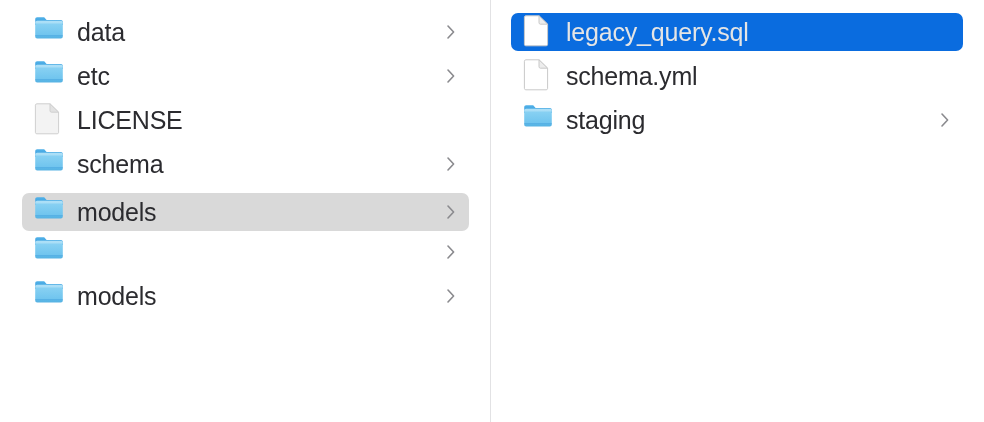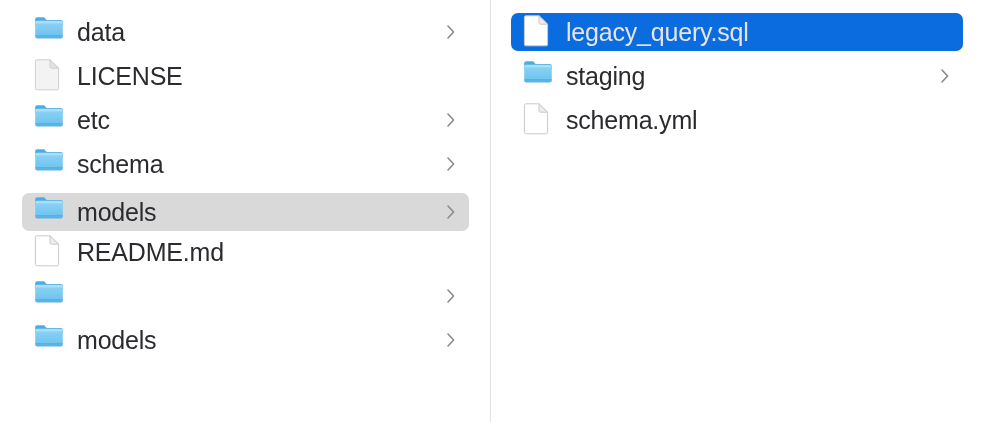--- a/index.html
+++ b/index.html
@@ -127,20 +127,50 @@
           <span class="chev">
             <svg width="12" height="18" viewBox="0 0 12 18" xmlns="http://www.w3.org/2000/svg">
               <path d="M3 3 L8.6 9 L3 15" fill="none" stroke="#8a8a8e" stroke-width="1.6" stroke-linecap="round" stroke-linejoin="round"></path>
             </svg>
           </span>
         </div>
       </div>
       <div class="row">
         <div class="row-inner">
           <span class="icon-wrap">
+            <svg width="30" height="26" viewBox="0 0 30 26" xmlns="http://www.w3.org/2000/svg">
+              <defs>
+                <linearGradient id="ftab" x1="0" y1="0" x2="0" y2="1">
+                  <stop offset="0" stop-color="#4fb0e8"></stop>
+                  <stop offset="1" stop-color="#3f9fdd"></stop>
+                </linearGradient>
+                <linearGradient id="fbody" x1="0" y1="0" x2="0" y2="1">
+                  <stop offset="0" stop-color="#8ed4f4"></stop>
+                  <stop offset="0.82" stop-color="#6fc4ee"></stop>
+                  <stop offset="0.86" stop-color="#5ab6e6"></stop>
+                  <stop offset="1" stop-color="#57b2e3"></stop>
+                </linearGradient>
+              </defs>
+              <path d="M1.2 4.2 C1.2 3.0 2.0 2.2 3.2 2.2 L10.2 2.2 L12.6 5.0 L26.8 5.0 C28.0 5.0 28.8 5.8 28.8 7.0 L28.8 10.0 L1.2 10.0 Z" fill="url(#ftab)"></path>
+              <path d="M1.2 7.6 C1.2 6.5 2.0 5.8 3.1 5.8 L26.9 5.8 C28.0 5.8 28.8 6.5 28.8 7.6 L28.8 21.6 C28.8 22.8 28.0 23.6 26.8 23.6 L3.2 23.6 C2.0 23.6 1.2 22.8 1.2 21.6 Z" fill="url(#fbody)"></path>
+              <rect x="1.2" y="20.1" width="27.6" height="0.9" fill="#3f9fdd" opacity="0.5"></rect>
+              <path d="M1.2 7.6 C1.2 6.5 2.0 5.8 3.1 5.8 L26.9 5.8 C28.0 5.8 28.8 6.5 28.8 7.6 L28.8 8.5 L1.2 8.5 Z" fill="#ffffff" opacity="0.28"></path>
+            </svg>
+          </span>
+          <span class="label">etc</span>
+          <span class="chev">
+            <svg width="12" height="18" viewBox="0 0 12 18" xmlns="http://www.w3.org/2000/svg">
+              <path d="M3 3 L8.6 9 L3 15" fill="none" stroke="#8a8a8e" stroke-width="1.6" stroke-linecap="round" stroke-linejoin="round"></path>
+            </svg>
+          </span>
+        </div>
+      </div>
+      <div class="row">
+        <div class="row-inner">
+          <span class="icon-wrap">
             <svg width="26" height="32" viewBox="0 0 26 32" xmlns="http://www.w3.org/2000/svg">
               <path d="M1.4 2.2 C1.4 1.4 2.0 0.8 2.8 0.8 L16.0 0.8 L24.6 9.2 L24.6 29.4 C24.6 30.2 24.0 30.8 23.2 30.8 L2.8 30.8 C2.0 30.8 1.4 30.2 1.4 29.4 Z" fill="#f3f3f3" stroke="#cfcfcf" stroke-width="1"></path>
               <path d="M16.0 0.8 L24.6 9.2 L17.4 9.2 C16.6 9.2 16.0 8.6 16.0 7.8 Z" fill="#e2e2e2" stroke="#cfcfcf" stroke-width="1" stroke-linejoin="round"></path>
             </svg>
           </span>
           <span class="label">LICENSE</span>
           <span class="chev-spacer"></span>
         </div>
       </div>
       <div class="row">
@@ -158,50 +188,20 @@
                   <stop offset="0.86" stop-color="#5ab6e6"></stop>
                   <stop offset="1" stop-color="#57b2e3"></stop>
                 </linearGradient>
               </defs>
               <path d="M1.2 4.2 C1.2 3.0 2.0 2.2 3.2 2.2 L10.2 2.2 L12.6 5.0 L26.8 5.0 C28.0 5.0 28.8 5.8 28.8 7.0 L28.8 10.0 L1.2 10.0 Z" fill="url(#ftab)"></path>
               <path d="M1.2 7.6 C1.2 6.5 2.0 5.8 3.1 5.8 L26.9 5.8 C28.0 5.8 28.8 6.5 28.8 7.6 L28.8 21.6 C28.8 22.8 28.0 23.6 26.8 23.6 L3.2 23.6 C2.0 23.6 1.2 22.8 1.2 21.6 Z" fill="url(#fbody)"></path>
               <rect x="1.2" y="20.1" width="27.6" height="0.9" fill="#3f9fdd" opacity="0.5"></rect>
               <path d="M1.2 7.6 C1.2 6.5 2.0 5.8 3.1 5.8 L26.9 5.8 C28.0 5.8 28.8 6.5 28.8 7.6 L28.8 8.5 L1.2 8.5 Z" fill="#ffffff" opacity="0.28"></path>
             </svg>
           </span>
-          <span class="label">etc</span>
-          <span class="chev">
-            <svg width="12" height="18" viewBox="0 0 12 18" xmlns="http://www.w3.org/2000/svg">
-              <path d="M3 3 L8.6 9 L3 15" fill="none" stroke="#8a8a8e" stroke-width="1.6" stroke-linecap="round" stroke-linejoin="round"></path>
-            </svg>
-          </span>
-        </div>
-      </div>
-      <div class="row">
-        <div class="row-inner">
-          <span class="icon-wrap">
-            <svg width="30" height="26" viewBox="0 0 30 26" xmlns="http://www.w3.org/2000/svg">
-              <defs>
-                <linearGradient id="ftab" x1="0" y1="0" x2="0" y2="1">
-                  <stop offset="0" stop-color="#4fb0e8"></stop>
-                  <stop offset="1" stop-color="#3f9fdd"></stop>
-                </linearGradient>
-                <linearGradient id="fbody" x1="0" y1="0" x2="0" y2="1">
-                  <stop offset="0" stop-color="#8ed4f4"></stop>
-                  <stop offset="0.82" stop-color="#6fc4ee"></stop>
-                  <stop offset="0.86" stop-color="#5ab6e6"></stop>
-                  <stop offset="1" stop-color="#57b2e3"></stop>
-                </linearGradient>
-              </defs>
-              <path d="M1.2 4.2 C1.2 3.0 2.0 2.2 3.2 2.2 L10.2 2.2 L12.6 5.0 L26.8 5.0 C28.0 5.0 28.8 5.8 28.8 7.0 L28.8 10.0 L1.2 10.0 Z" fill="url(#ftab)"></path>
-              <path d="M1.2 7.6 C1.2 6.5 2.0 5.8 3.1 5.8 L26.9 5.8 C28.0 5.8 28.8 6.5 28.8 7.6 L28.8 21.6 C28.8 22.8 28.0 23.6 26.8 23.6 L3.2 23.6 C2.0 23.6 1.2 22.8 1.2 21.6 Z" fill="url(#fbody)"></path>
-              <rect x="1.2" y="20.1" width="27.6" height="0.9" fill="#3f9fdd" opacity="0.5"></rect>
-              <path d="M1.2 7.6 C1.2 6.5 2.0 5.8 3.1 5.8 L26.9 5.8 C28.0 5.8 28.8 6.5 28.8 7.6 L28.8 8.5 L1.2 8.5 Z" fill="#ffffff" opacity="0.28"></path>
-            </svg>
-          </span>
           <span class="label">schema</span>
           <span class="chev">
             <svg width="12" height="18" viewBox="0 0 12 18" xmlns="http://www.w3.org/2000/svg">
               <path d="M3 3 L8.6 9 L3 15" fill="none" stroke="#8a8a8e" stroke-width="1.6" stroke-linecap="round" stroke-linejoin="round"></path>
             </svg>
           </span>
         </div>
       </div>
       <div class="row">
         <div class="row-inner sel-gray">
@@ -228,139 +228,127 @@
           <span class="label">models</span>
           <span class="chev">
             <svg width="12" height="18" viewBox="0 0 12 18" xmlns="http://www.w3.org/2000/svg">
               <path d="M3 3 L8.6 9 L3 15" fill="none" stroke="#8a8a8e" stroke-width="1.6" stroke-linecap="round" stroke-linejoin="round"></path>
             </svg>
           </span>
         </div>
       </div>
       <div class="row">
         <div class="row-inner">
+          <span class="icon-wrap">
+            <svg width="30" height="26" viewBox="0 0 30 26" xmlns="http://www.w3.org/2000/svg">
+              <defs>
+                <linearGradient id="ftab" x1="0" y1="0" x2="0" y2="1">
+                  <stop offset="0" stop-color="#4fb0e8"></stop>
+                  <stop offset="1" stop-color="#3f9fdd"></stop>
+                </linearGradient>
+                <linearGradient id="fbody" x1="0" y1="0" x2="0" y2="1">
+                  <stop offset="0" stop-color="#8ed4f4"></stop>
+                  <stop offset="0.82" stop-color="#6fc4ee"></stop>
+                  <stop offset="0.86" stop-color="#5ab6e6"></stop>
+                  <stop offset="1" stop-color="#57b2e3"></stop>
+                </linearGradient>
+              </defs>
+              <path d="M1.2 4.2 C1.2 3.0 2.0 2.2 3.2 2.2 L10.2 2.2 L12.6 5.0 L26.8 5.0 C28.0 5.0 28.8 5.8 28.8 7.0 L28.8 10.0 L1.2 10.0 Z" fill="url(#ftab)"></path>
+              <path d="M1.2 7.6 C1.2 6.5 2.0 5.8 3.1 5.8 L26.9 5.8 C28.0 5.8 28.8 6.5 28.8 7.6 L28.8 21.6 C28.8 22.8 28.0 23.6 26.8 23.6 L3.2 23.6 C2.0 23.6 1.2 22.8 1.2 21.6 Z" fill="url(#fbody)"></path>
+              <rect x="1.2" y="20.1" width="27.6" height="0.9" fill="#3f9fdd" opacity="0.5"></rect>
+              <path d="M1.2 7.6 C1.2 6.5 2.0 5.8 3.1 5.8 L26.9 5.8 C28.0 5.8 28.8 6.5 28.8 7.6 L28.8 8.5 L1.2 8.5 Z" fill="#ffffff" opacity="0.28"></path>
+            </svg>
+          </span>
+          <span class="chev">
+            <svg width="12" height="18" viewBox="0 0 12 18" xmlns="http://www.w3.org/2000/svg">
+              <path d="M3 3 L8.6 9 L3 15" fill="none" stroke="#8a8a8e" stroke-width="1.6" stroke-linecap="round" stroke-linejoin="round"></path>
+            </svg>
+          </span>
+        </div>
+      </div>
+      <div class="row">
+        <div class="row-inner">
+          <span class="icon-wrap">
+            <svg width="30" height="26" viewBox="0 0 30 26" xmlns="http://www.w3.org/2000/svg">
+              <defs>
+                <linearGradient id="ftab" x1="0" y1="0" x2="0" y2="1">
+                  <stop offset="0" stop-color="#4fb0e8"></stop>
+                  <stop offset="1" stop-color="#3f9fdd"></stop>
+                </linearGradient>
+                <linearGradient id="fbody" x1="0" y1="0" x2="0" y2="1">
+                  <stop offset="0" stop-color="#8ed4f4"></stop>
+                  <stop offset="0.82" stop-color="#6fc4ee"></stop>
+                  <stop offset="0.86" stop-color="#5ab6e6"></stop>
+                  <stop offset="1" stop-color="#57b2e3"></stop>
+                </linearGradient>
+              </defs>
+              <path d="M1.2 4.2 C1.2 3.0 2.0 2.2 3.2 2.2 L10.2 2.2 L12.6 5.0 L26.8 5.0 C28.0 5.0 28.8 5.8 28.8 7.0 L28.8 10.0 L1.2 10.0 Z" fill="url(#ftab)"></path>
+              <path d="M1.2 7.6 C1.2 6.5 2.0 5.8 3.1 5.8 L26.9 5.8 C28.0 5.8 28.8 6.5 28.8 7.6 L28.8 21.6 C28.8 22.8 28.0 23.6 26.8 23.6 L3.2 23.6 C2.0 23.6 1.2 22.8 1.2 21.6 Z" fill="url(#fbody)"></path>
+              <rect x="1.2" y="20.1" width="27.6" height="0.9" fill="#3f9fdd" opacity="0.5"></rect>
+              <path d="M1.2 7.6 C1.2 6.5 2.0 5.8 3.1 5.8 L26.9 5.8 C28.0 5.8 28.8 6.5 28.8 7.6 L28.8 8.5 L1.2 8.5 Z" fill="#ffffff" opacity="0.28"></path>
+            </svg>
+          </span>
+          <span class="label">models</span>
+          <span class="chev">
+            <svg width="12" height="18" viewBox="0 0 12 18" xmlns="http://www.w3.org/2000/svg">
+              <path d="M3 3 L8.6 9 L3 15" fill="none" stroke="#8a8a8e" stroke-width="1.6" stroke-linecap="round" stroke-linejoin="round"></path>
+            </svg>
+          </span>
+        </div>
+      </div>
+    </div>
+  <div class="column col-2">
+      <div class="row">
+        <div class="row-inner sel-blue">
           <span class="icon-wrap">
             <svg width="26" height="32" viewBox="0 0 26 32" xmlns="http://www.w3.org/2000/svg">
               <path d="M1.4 2.2 C1.4 1.4 2.0 0.8 2.8 0.8 L16.0 0.8 L24.6 9.2 L24.6 29.4 C24.6 30.2 24.0 30.8 23.2 30.8 L2.8 30.8 C2.0 30.8 1.4 30.2 1.4 29.4 Z" fill="#ffffff" stroke="#c9c9c9" stroke-width="1"></path>
               <path d="M16.0 0.8 L24.6 9.2 L17.4 9.2 C16.6 9.2 16.0 8.6 16.0 7.8 Z" fill="#ededed" stroke="#c9c9c9" stroke-width="1" stroke-linejoin="round"></path>
             </svg>
           </span>
-          <span class="label">README.md</span>
+          <span class="label">legacy_query.sql</span>
           <span class="chev-spacer"></span>
         </div>
       </div>
       <div class="row">
         <div class="row-inner">
-          <span class="icon-wrap">
-            <svg width="30" height="26" viewBox="0 0 30 26" xmlns="http://www.w3.org/2000/svg">
-              <defs>
-                <linearGradient id="ftab" x1="0" y1="0" x2="0" y2="1">
-                  <stop offset="0" stop-color="#4fb0e8"></stop>
-                  <stop offset="1" stop-color="#3f9fdd"></stop>
-                </linearGradient>
-                <linearGradient id="fbody" x1="0" y1="0" x2="0" y2="1">
-                  <stop offset="0" stop-color="#8ed4f4"></stop>
-                  <stop offset="0.82" stop-color="#6fc4ee"></stop>
-                  <stop offset="0.86" stop-color="#5ab6e6"></stop>
-                  <stop offset="1" stop-color="#57b2e3"></stop>
-                </linearGradient>
-              </defs>
-              <path d="M1.2 4.2 C1.2 3.0 2.0 2.2 3.2 2.2 L10.2 2.2 L12.6 5.0 L26.8 5.0 C28.0 5.0 28.8 5.8 28.8 7.0 L28.8 10.0 L1.2 10.0 Z" fill="url(#ftab)"></path>
-              <path d="M1.2 7.6 C1.2 6.5 2.0 5.8 3.1 5.8 L26.9 5.8 C28.0 5.8 28.8 6.5 28.8 7.6 L28.8 21.6 C28.8 22.8 28.0 23.6 26.8 23.6 L3.2 23.6 C2.0 23.6 1.2 22.8 1.2 21.6 Z" fill="url(#fbody)"></path>
-              <rect x="1.2" y="20.1" width="27.6" height="0.9" fill="#3f9fdd" opacity="0.5"></rect>
-              <path d="M1.2 7.6 C1.2 6.5 2.0 5.8 3.1 5.8 L26.9 5.8 C28.0 5.8 28.8 6.5 28.8 7.6 L28.8 8.5 L1.2 8.5 Z" fill="#ffffff" opacity="0.28"></path>
-            </svg>
-          </span>
-          <span class="chev">
-            <svg width="12" height="18" viewBox="0 0 12 18" xmlns="http://www.w3.org/2000/svg">
-              <path d="M3 3 L8.6 9 L3 15" fill="none" stroke="#8a8a8e" stroke-width="1.6" stroke-linecap="round" stroke-linejoin="round"></path>
-            </svg>
-          </span>
-        </div>
-      </div>
-      <div class="row">
-        <div class="row-inner">
-          <span class="icon-wrap">
-            <svg width="30" height="26" viewBox="0 0 30 26" xmlns="http://www.w3.org/2000/svg">
-              <defs>
-                <linearGradient id="ftab" x1="0" y1="0" x2="0" y2="1">
-                  <stop offset="0" stop-color="#4fb0e8"></stop>
-                  <stop offset="1" stop-color="#3f9fdd"></stop>
-                </linearGradient>
-                <linearGradient id="fbody" x1="0" y1="0" x2="0" y2="1">
-                  <stop offset="0" stop-color="#8ed4f4"></stop>
-                  <stop offset="0.82" stop-color="#6fc4ee"></stop>
-                  <stop offset="0.86" stop-color="#5ab6e6"></stop>
-                  <stop offset="1" stop-color="#57b2e3"></stop>
-                </linearGradient>
-              </defs>
-              <path d="M1.2 4.2 C1.2 3.0 2.0 2.2 3.2 2.2 L10.2 2.2 L12.6 5.0 L26.8 5.0 C28.0 5.0 28.8 5.8 28.8 7.0 L28.8 10.0 L1.2 10.0 Z" fill="url(#ftab)"></path>
-              <path d="M1.2 7.6 C1.2 6.5 2.0 5.8 3.1 5.8 L26.9 5.8 C28.0 5.8 28.8 6.5 28.8 7.6 L28.8 21.6 C28.8 22.8 28.0 23.6 26.8 23.6 L3.2 23.6 C2.0 23.6 1.2 22.8 1.2 21.6 Z" fill="url(#fbody)"></path>
-              <rect x="1.2" y="20.1" width="27.6" height="0.9" fill="#3f9fdd" opacity="0.5"></rect>
-              <path d="M1.2 7.6 C1.2 6.5 2.0 5.8 3.1 5.8 L26.9 5.8 C28.0 5.8 28.8 6.5 28.8 7.6 L28.8 8.5 L1.2 8.5 Z" fill="#ffffff" opacity="0.28"></path>
-            </svg>
-          </span>
-          <span class="label">models</span>
-          <span class="chev">
-            <svg width="12" height="18" viewBox="0 0 12 18" xmlns="http://www.w3.org/2000/svg">
-              <path d="M3 3 L8.6 9 L3 15" fill="none" stroke="#8a8a8e" stroke-width="1.6" stroke-linecap="round" stroke-linejoin="round"></path>
-            </svg>
-          </span>
-        </div>
-      </div>
-    </div>
-  <div class="column col-2">
-      <div class="row">
-        <div class="row-inner sel-blue">
           <span class="icon-wrap">
             <svg width="26" height="32" viewBox="0 0 26 32" xmlns="http://www.w3.org/2000/svg">
               <path d="M1.4 2.2 C1.4 1.4 2.0 0.8 2.8 0.8 L16.0 0.8 L24.6 9.2 L24.6 29.4 C24.6 30.2 24.0 30.8 23.2 30.8 L2.8 30.8 C2.0 30.8 1.4 30.2 1.4 29.4 Z" fill="#ffffff" stroke="#c9c9c9" stroke-width="1"></path>
               <path d="M16.0 0.8 L24.6 9.2 L17.4 9.2 C16.6 9.2 16.0 8.6 16.0 7.8 Z" fill="#ededed" stroke="#c9c9c9" stroke-width="1" stroke-linejoin="round"></path>
             </svg>
           </span>
-          <span class="label">legacy_query.sql</span>
-          <span class="chev-spacer"></span>
-        </div>
-      </div>
-      <div class="row">
-        <div class="row-inner">
-          <span class="icon-wrap">
-            <svg width="30" height="26" viewBox="0 0 30 26" xmlns="http://www.w3.org/2000/svg">
-              <defs>
-                <linearGradient id="ftab" x1="0" y1="0" x2="0" y2="1">
-                  <stop offset="0" stop-color="#4fb0e8"></stop>
-                  <stop offset="1" stop-color="#3f9fdd"></stop>
-                </linearGradient>
-                <linearGradient id="fbody" x1="0" y1="0" x2="0" y2="1">
-                  <stop offset="0" stop-color="#8ed4f4"></stop>
-                  <stop offset="0.82" stop-color="#6fc4ee"></stop>
-                  <stop offset="0.86" stop-color="#5ab6e6"></stop>
-                  <stop offset="1" stop-color="#57b2e3"></stop>
-                </linearGradient>
-              </defs>
-              <path d="M1.2 4.2 C1.2 3.0 2.0 2.2 3.2 2.2 L10.2 2.2 L12.6 5.0 L26.8 5.0 C28.0 5.0 28.8 5.8 28.8 7.0 L28.8 10.0 L1.2 10.0 Z" fill="url(#ftab)"></path>
-              <path d="M1.2 7.6 C1.2 6.5 2.0 5.8 3.1 5.8 L26.9 5.8 C28.0 5.8 28.8 6.5 28.8 7.6 L28.8 21.6 C28.8 22.8 28.0 23.6 26.8 23.6 L3.2 23.6 C2.0 23.6 1.2 22.8 1.2 21.6 Z" fill="url(#fbody)"></path>
-              <rect x="1.2" y="20.1" width="27.6" height="0.9" fill="#3f9fdd" opacity="0.5"></rect>
-              <path d="M1.2 7.6 C1.2 6.5 2.0 5.8 3.1 5.8 L26.9 5.8 C28.0 5.8 28.8 6.5 28.8 7.6 L28.8 8.5 L1.2 8.5 Z" fill="#ffffff" opacity="0.28"></path>
-            </svg>
-          </span>
-          <span class="label">staging</span>
-          <span class="chev">
-            <svg width="12" height="18" viewBox="0 0 12 18" xmlns="http://www.w3.org/2000/svg">
-              <path d="M3 3 L8.6 9 L3 15" fill="none" stroke="#8a8a8e" stroke-width="1.6" stroke-linecap="round" stroke-linejoin="round"></path>
-            </svg>
-          </span>
-        </div>
-      </div>
-      <div class="row">
-        <div class="row-inner">
-          <span class="icon-wrap">
-            <svg width="26" height="32" viewBox="0 0 26 32" xmlns="http://www.w3.org/2000/svg">
-              <path d="M1.4 2.2 C1.4 1.4 2.0 0.8 2.8 0.8 L16.0 0.8 L24.6 9.2 L24.6 29.4 C24.6 30.2 24.0 30.8 23.2 30.8 L2.8 30.8 C2.0 30.8 1.4 30.2 1.4 29.4 Z" fill="#ffffff" stroke="#c9c9c9" stroke-width="1"></path>
-              <path d="M16.0 0.8 L24.6 9.2 L17.4 9.2 C16.6 9.2 16.0 8.6 16.0 7.8 Z" fill="#ededed" stroke="#c9c9c9" stroke-width="1" stroke-linejoin="round"></path>
-            </svg>
-          </span>
           <span class="label">schema.yml</span>
           <span class="chev-spacer"></span>
         </div>
       </div>
+      <div class="row">
+        <div class="row-inner">
+          <span class="icon-wrap">
+            <svg width="30" height="26" viewBox="0 0 30 26" xmlns="http://www.w3.org/2000/svg">
+              <defs>
+                <linearGradient id="ftab" x1="0" y1="0" x2="0" y2="1">
+                  <stop offset="0" stop-color="#4fb0e8"></stop>
+                  <stop offset="1" stop-color="#3f9fdd"></stop>
+                </linearGradient>
+                <linearGradient id="fbody" x1="0" y1="0" x2="0" y2="1">
+                  <stop offset="0" stop-color="#8ed4f4"></stop>
+                  <stop offset="0.82" stop-color="#6fc4ee"></stop>
+                  <stop offset="0.86" stop-color="#5ab6e6"></stop>
+                  <stop offset="1" stop-color="#57b2e3"></stop>
+                </linearGradient>
+              </defs>
+              <path d="M1.2 4.2 C1.2 3.0 2.0 2.2 3.2 2.2 L10.2 2.2 L12.6 5.0 L26.8 5.0 C28.0 5.0 28.8 5.8 28.8 7.0 L28.8 10.0 L1.2 10.0 Z" fill="url(#ftab)"></path>
+              <path d="M1.2 7.6 C1.2 6.5 2.0 5.8 3.1 5.8 L26.9 5.8 C28.0 5.8 28.8 6.5 28.8 7.6 L28.8 21.6 C28.8 22.8 28.0 23.6 26.8 23.6 L3.2 23.6 C2.0 23.6 1.2 22.8 1.2 21.6 Z" fill="url(#fbody)"></path>
+              <rect x="1.2" y="20.1" width="27.6" height="0.9" fill="#3f9fdd" opacity="0.5"></rect>
+              <path d="M1.2 7.6 C1.2 6.5 2.0 5.8 3.1 5.8 L26.9 5.8 C28.0 5.8 28.8 6.5 28.8 7.6 L28.8 8.5 L1.2 8.5 Z" fill="#ffffff" opacity="0.28"></path>
+            </svg>
+          </span>
+          <span class="label">staging</span>
+          <span class="chev">
+            <svg width="12" height="18" viewBox="0 0 12 18" xmlns="http://www.w3.org/2000/svg">
+              <path d="M3 3 L8.6 9 L3 15" fill="none" stroke="#8a8a8e" stroke-width="1.6" stroke-linecap="round" stroke-linejoin="round"></path>
+            </svg>
+          </span>
+        </div>
+      </div>
     </div>
 </div>
 
 </body></html>

